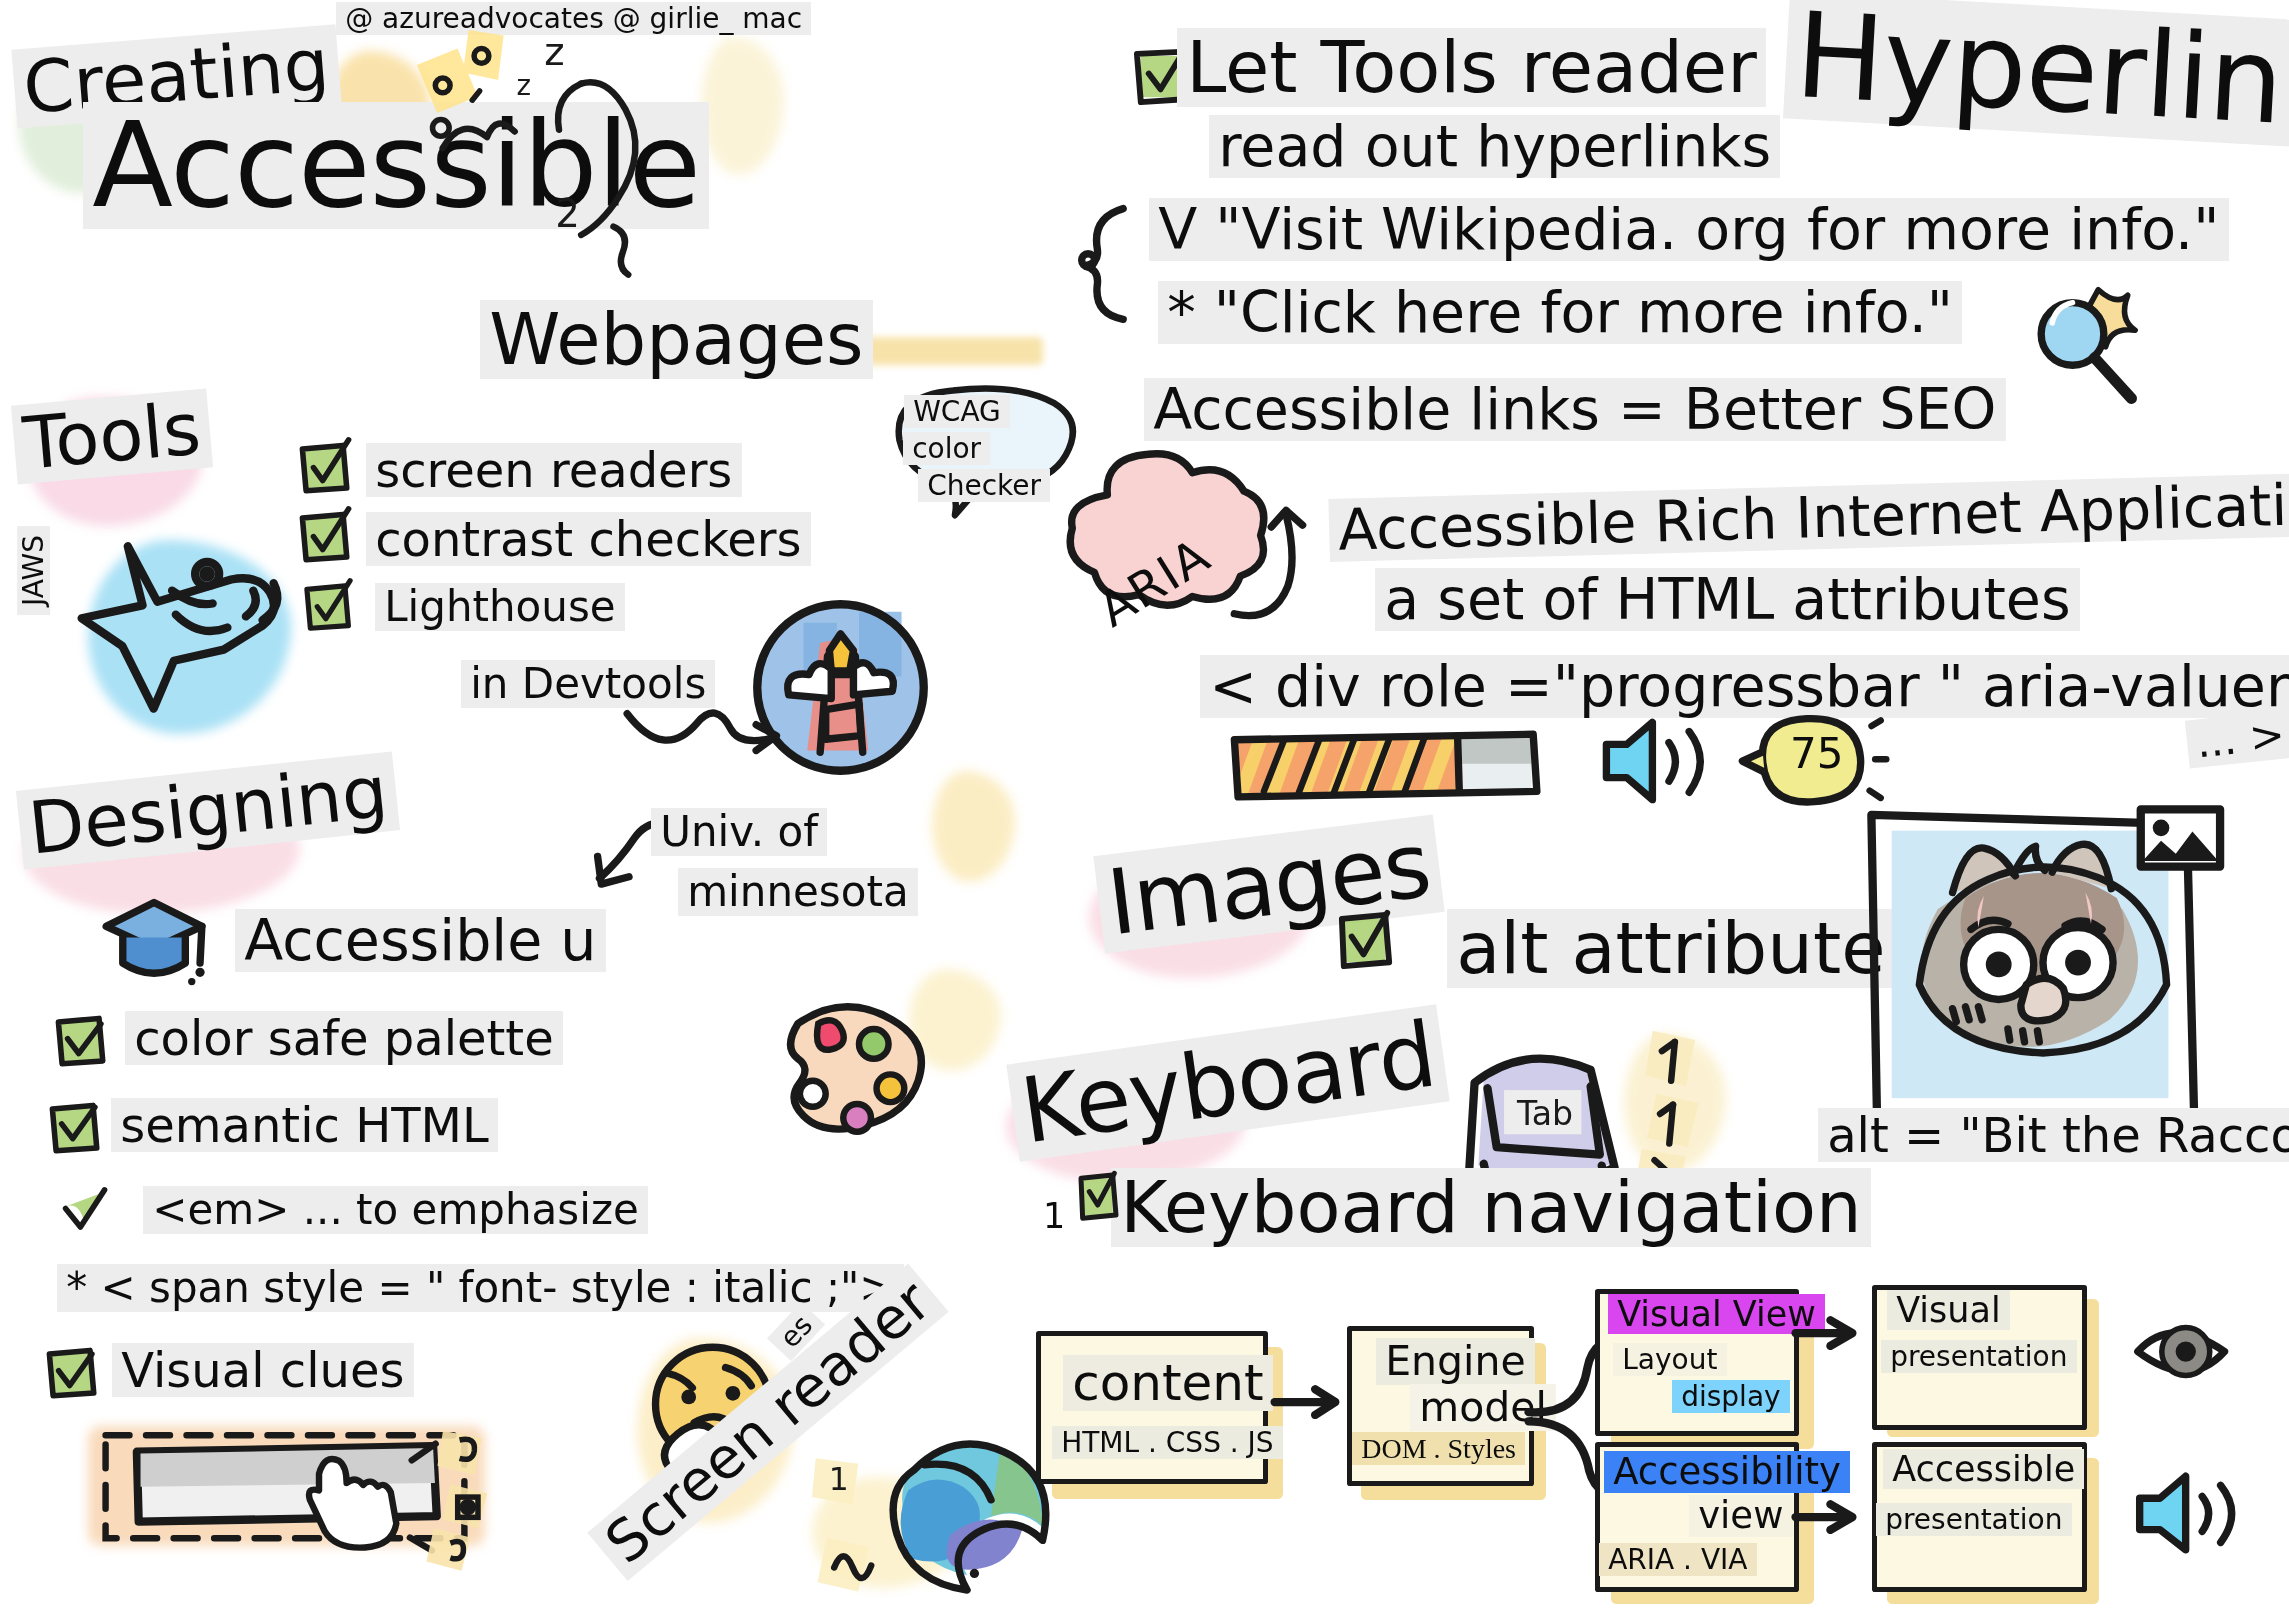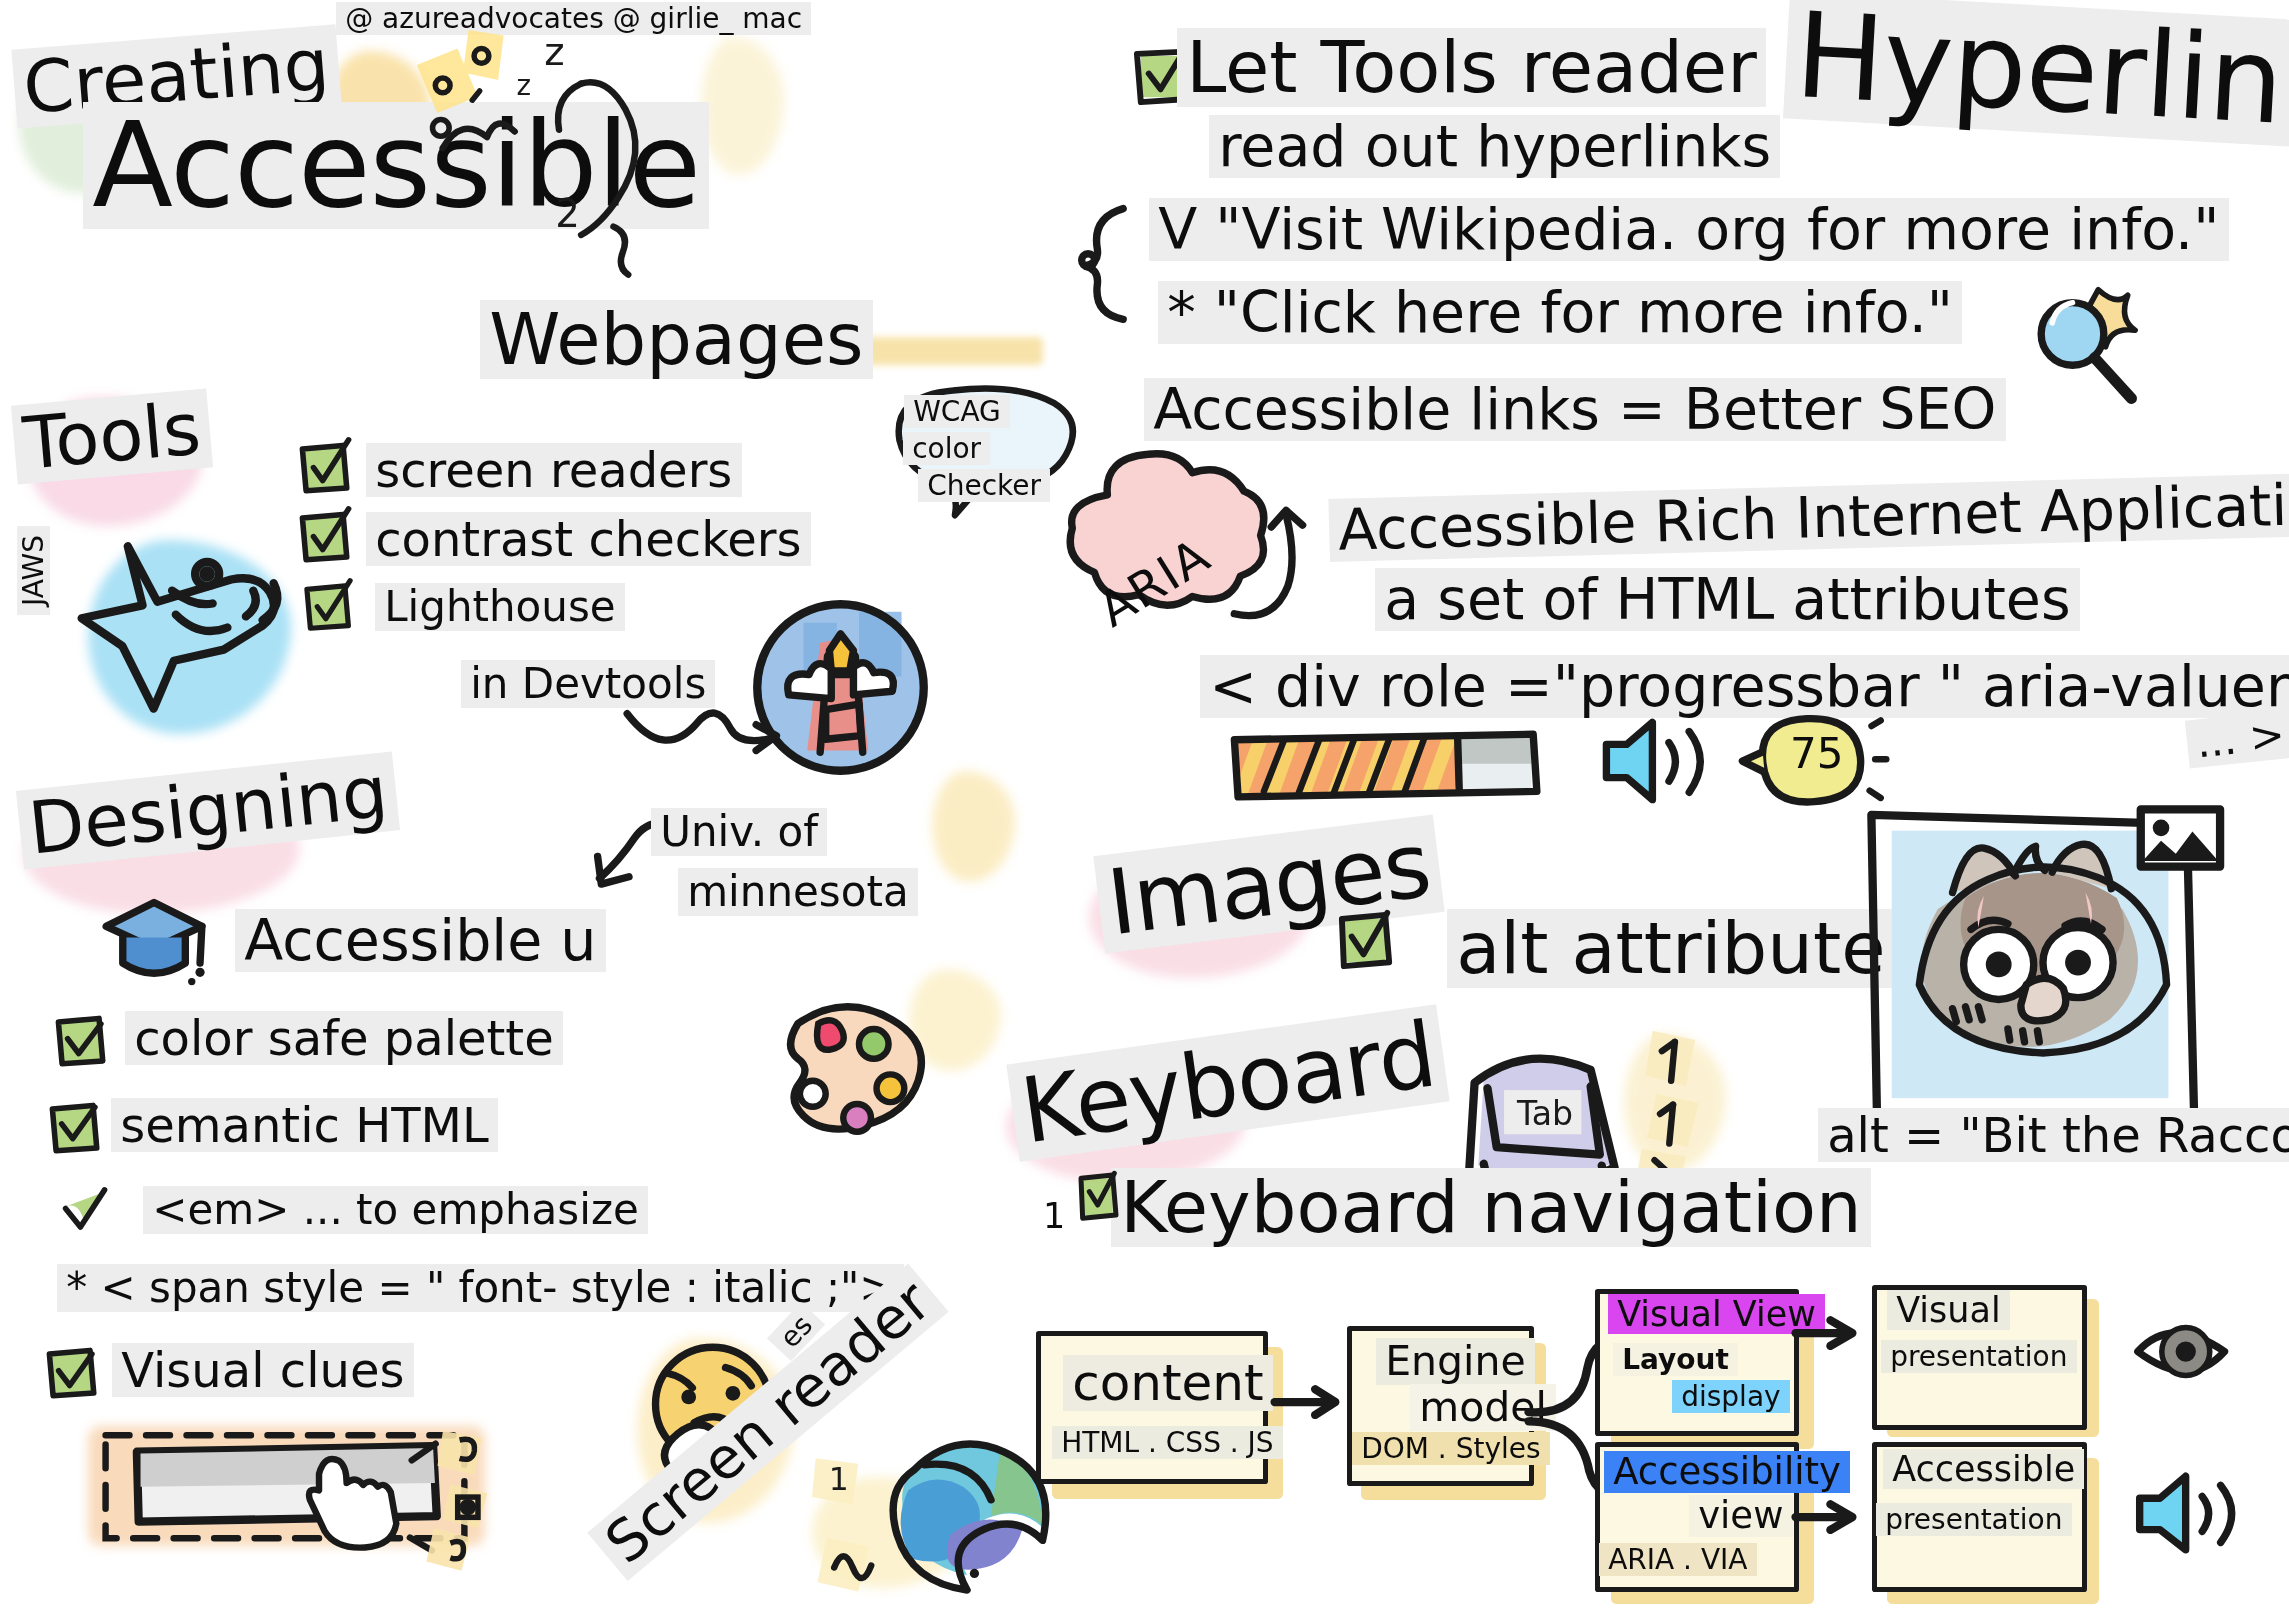--- a/index.html
+++ b/index.html
@@ -515,40 +515,40 @@
 </svg>
 
 <div class="boxshadow" style="left:1361px;top:1343px;width:185px;height:157px;"></div>
 <div class="box" style="left:1347px;top:1326px;width:177px;height:150px;background:#fdf8e2;"></div>
 <div class="abs" style="left:1364px;top:1338px;padding-left:12px;">
   <span class="hl t3" style="background:#ecebe0;font-size:41px;">Engine</span>
 </div>
 <div class="abs" style="left:1410px;top:1384px;">
   <span class="hl t3" style="background:#f5f3e8;font-size:41px;">model</span>
 </div>
-<div class="abs" style="left:1352px;top:1432px;">
+<div class="abs" style="left:1352px;top:1432px;font-family:Liberation Serif, serif;">
   <span class="hl t4" style="background:#efe0ae;">DOM . Styles</span>
 </div>
 
 <svg class="abs" style="left:1523px;top:1292px;" width="138" height="231" viewBox="0 0 150 250">
   <g fill="none" stroke="#1a1a1a" stroke-width="9" stroke-linecap="round" stroke-linejoin="round">
     <path d="M6 130 q56 4 64 -48 q6 -34 50 -38"></path>
     <path d="M100 28 L126 42 L104 58"></path>
     <path d="M6 140 q56 0 66 54 q8 30 48 34"></path>
     <path d="M102 196 L128 226 L100 236"></path>
   </g>
 </svg>
 
 <div class="boxshadow" style="left:1611px;top:1306px;width:203px;height:143px;"></div>
 <div class="box" style="left:1595px;top:1289px;width:194px;height:137px;background:#fdf8e2;"></div>
 <div class="abs" style="left:1608px;top:1294px;">
   <span class="hl t3" style="background:#d946ef;">Visual View</span>
 </div>
 <div class="abs" style="left:1613px;top:1343px;">
-  <span class="hl t4" style="background:#f6f2e2;font-weight:bold;">Layout</span>
+  <span class="hl t4" style="background:#f6f2e2;">Layout</span>
 </div>
 <div class="abs" style="left:1672px;top:1380px;">
   <span class="hl t4" style="background:#7dd3fc;text-align:right;">display</span>
 </div>
 
 <svg class="abs" style="left:1790px;top:1311px;" width="78" height="46" viewBox="0 0 85 50">
   <g fill="none" stroke="#1a1a1a" stroke-width="9" stroke-linecap="round" stroke-linejoin="round">
     <path d="M6 24 H56"></path>
       <path d="M44 10 L68 24 L44 38"></path>
   </g>

